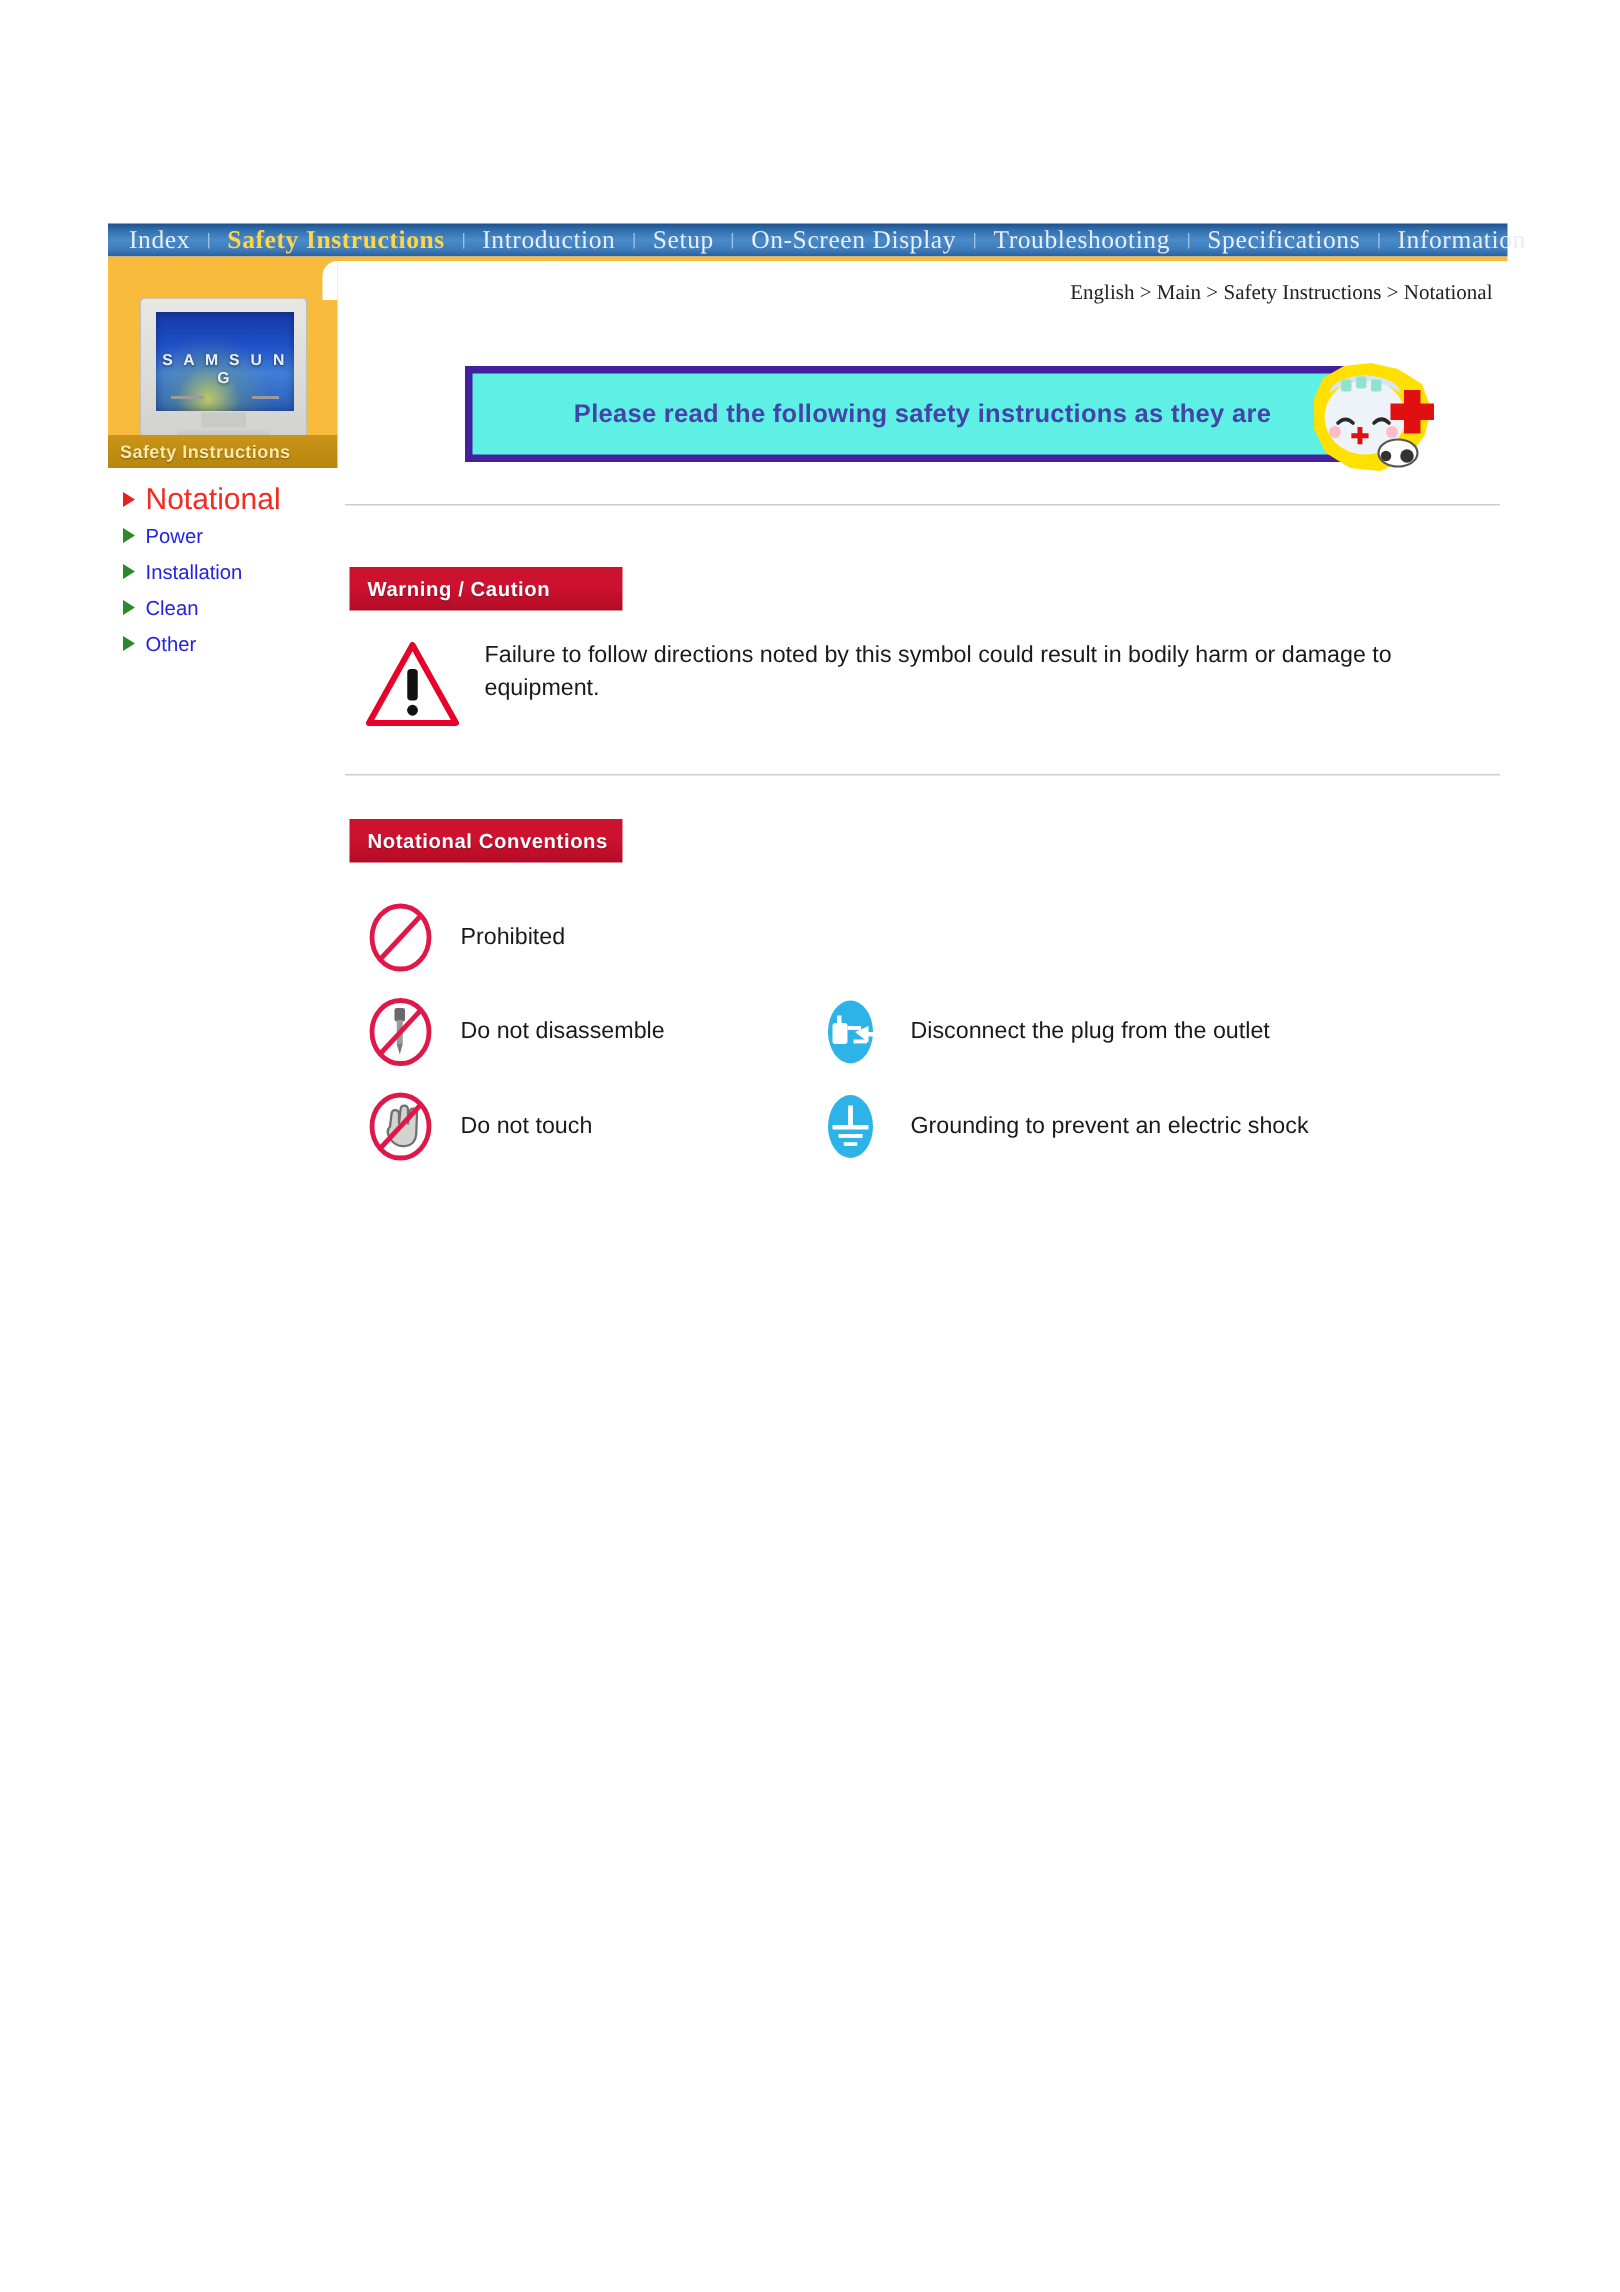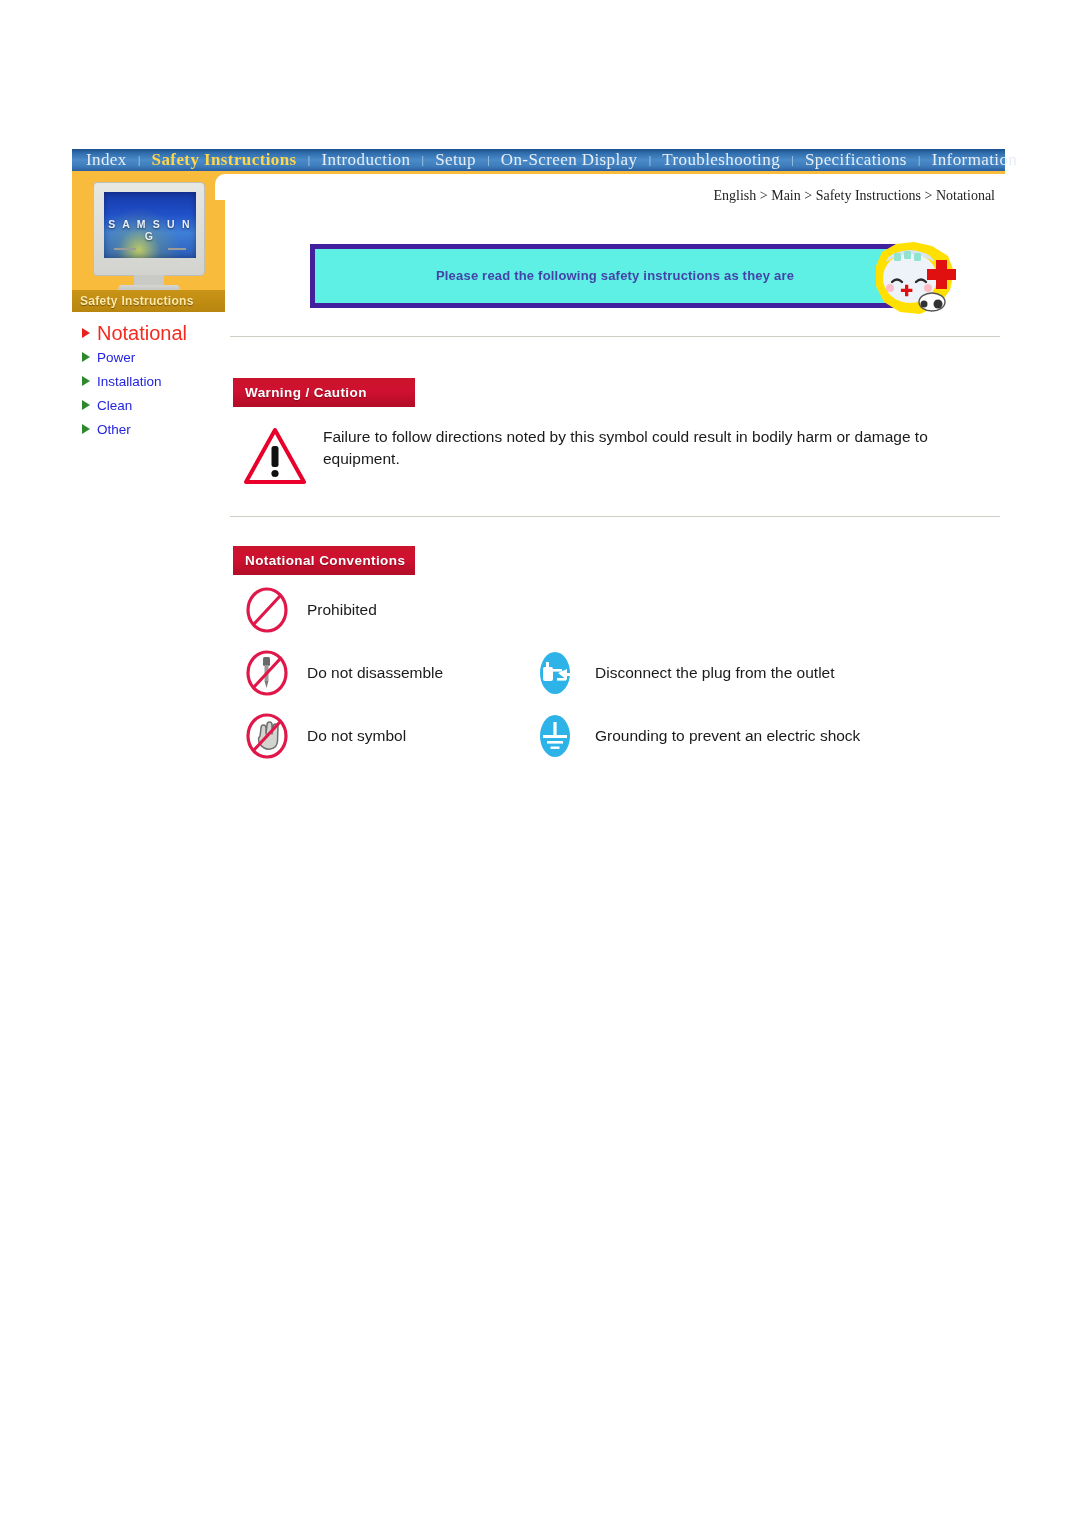--- a/index.html
+++ b/index.html
@@ -63,21 +63,21 @@
   #sidebar-thumb {
     position: relative;
     width: 153px;
     height: 138px;
     background: #f9bb3c;
     overflow: hidden;
   }
   #monitor {
     position: absolute;
     left: 21px;
-    top: 8px;
+    top: 24px;
     width: 112px;
     height: 94px;
     background: linear-gradient(to bottom, #e7e7e4 0%, #d2d2cf 100%);
     border: 1px solid #bdbdba;
     border-radius: 4px;
     box-sizing: border-box;
   }
   #monitor-screen {
     position: absolute;
     left: 10px;
@@ -221,21 +221,21 @@
     height: 100%;
     background: #5ef0e4;
     box-sizing: border-box;
     display: flex;
     flex-direction: column;
     align-items: center;
     justify-content: center;
   }
   .hero-line {
     color: #4444a8;
-    font-size: 13px;
+    font-size: 17px;
     font-weight: bold;
     line-height: 1.45;
     letter-spacing: 0.2px;
     white-space: nowrap;
     font-family: "Liberation Sans", sans-serif;
   }
   #hero-mascot {
     position: absolute;
     right: -42px;
     top: -6px;
@@ -296,22 +296,23 @@
 
   
   #conventions {
     position: absolute;
     left: 18px;
     top: 412px;
     width: 760px;
   }
   .conv-row {
     display: flex;
-    align-items: flex-start;
+    align-items: flex-end;
     height: 63px;
+    gap: 12px;
   }
   .conv-cell {
     display: flex;
     align-items: center;
   }
   .conv-cell.left  { width: 288px; flex: none; }
   .conv-cell.right { flex: 1; }
   .conv-icon {
     width: 48px;
     height: 48px;
@@ -470,21 +471,21 @@
       </div>
     </div>
 
     <div class="conv-row">
       <div class="conv-cell left">
         <svg class="conv-icon" viewBox="0 0 48 48">
           <path d="M17 32 q-3 -5 0 -8 l1 -8 q0 -3 2.5 -3 t2.5 3 l0 6 l1 -9 q0 -3 2.5 -3 t2.5 3 l0 9 l1 -7 q0 -3 2.5 -3 t2.5 3 l-0.5 14 q-0.5 7 -7 8 q-6.5 1 -10.5 -5 Z" fill="#d3d3d0" stroke="#6f6f6f" stroke-width="1.5" stroke-linejoin="round"></path>
           <ellipse cx="24" cy="24" rx="19" ry="21" fill="none" stroke="#e0184a" stroke-width="3.2"></ellipse>
           <line x1="11" y1="38" x2="37" y2="10" stroke="#e0184a" stroke-width="3.2"></line>
         </svg>
-        <span class="conv-label">Do not symbol</span>
+        <span class="conv-label">Do not touch</span>
       </div>
       <div class="conv-cell right">
         <svg class="conv-icon" viewBox="0 0 48 48">
           <ellipse cx="24" cy="24" rx="15" ry="21" fill="#2eb3e8"></ellipse>
           <rect x="22.4" y="10" width="3.2" height="14" fill="#ffffff"></rect>
           <rect x="12" y="23" width="24" height="3" fill="#ffffff"></rect>
           <rect x="16" y="29" width="16" height="2.6" fill="#ffffff"></rect>
           <rect x="19.5" y="34.5" width="9" height="2.4" fill="#ffffff"></rect>
         </svg>
         <span class="conv-label">Grounding to prevent an electric shock</span>

